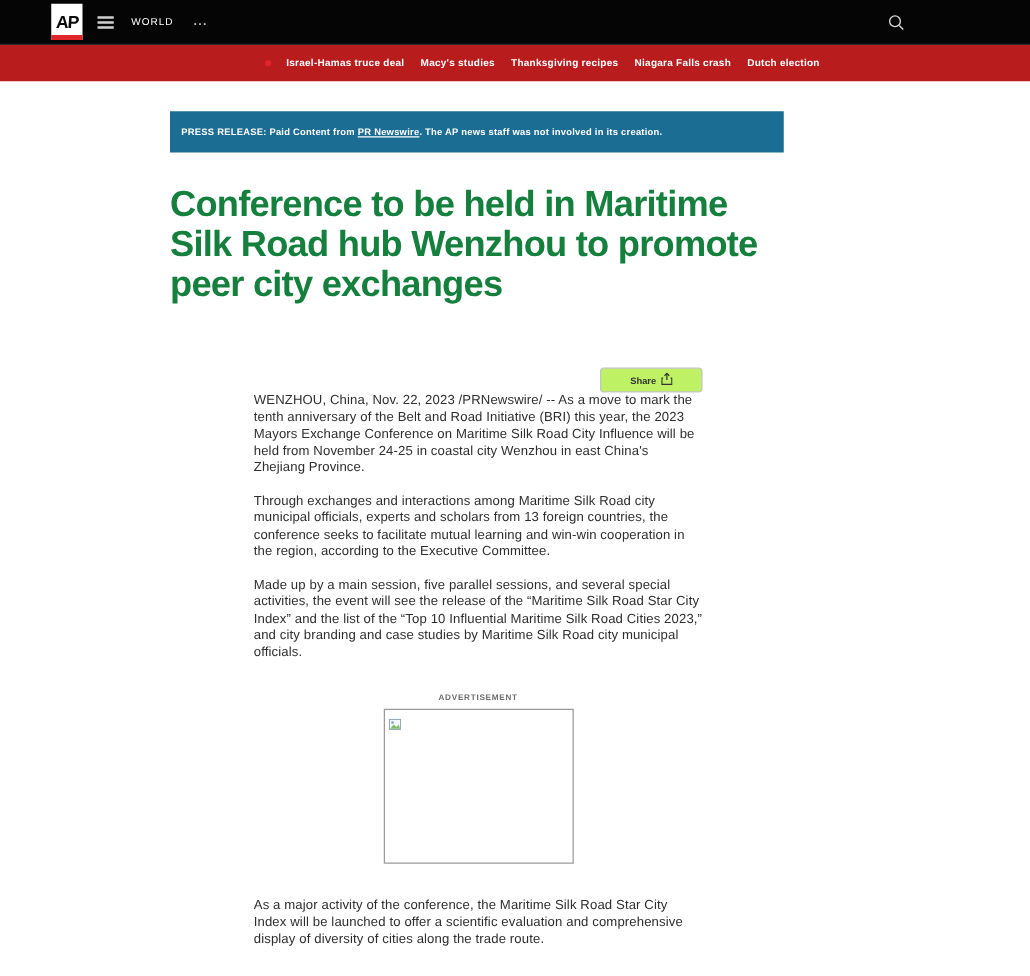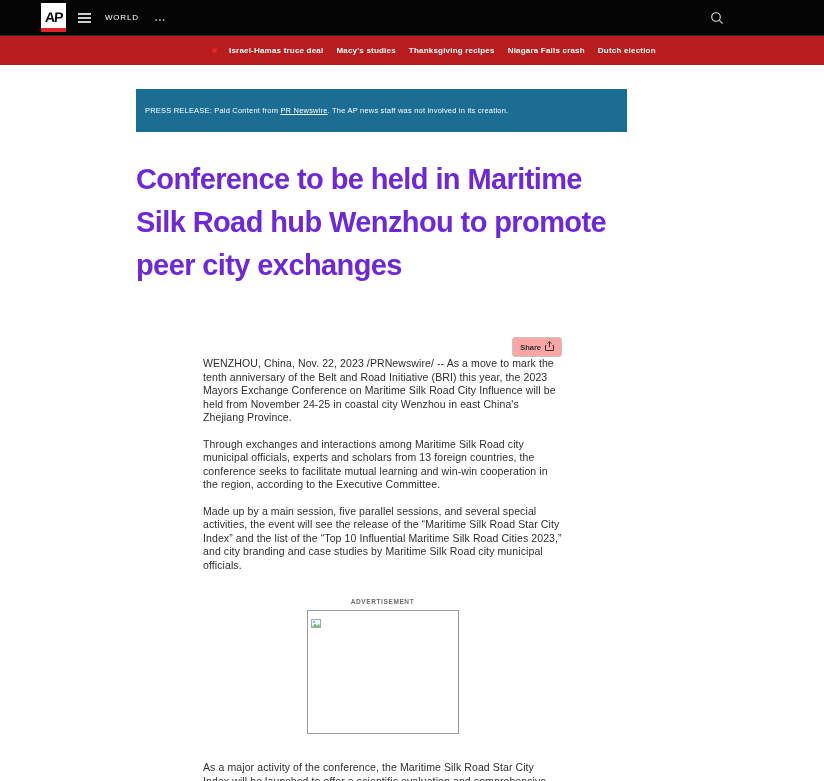--- a/index.html
+++ b/index.html
@@ -40,37 +40,37 @@
   .trend-dot { width:5px; height:5px; border-radius:50%; background:#e0252b; margin-right:12px; }
   .trend-item {
     color:#fff; font-size:8px; font-weight:700; margin-right:13px;
     letter-spacing:.2px; cursor:pointer; white-space:nowrap;
   }
 
   
   .content { padding-left:136px; }
 
   .pr-banner {
-    margin-top:24px; width:491px; height:43px; background:#1b6d93;
-    color:#fff; font-size:7.5px; font-weight:400; display:flex; align-items:center;
+    margin-top:24px; width:491px; height:33px; background:#1b6d93;
+    color:#fff; font-size:7.5px; font-weight:700; display:flex; align-items:center;
     padding-left:9px; letter-spacing:.2px;
   }
   .pr-banner a { color:#fff; text-decoration:underline; cursor:pointer; }
 
   .headline {
-    margin-top:26px; width:500px; color:#6d28d9;
-    font-size:29px; line-height:43px; font-weight:700; letter-spacing:-.6px;
+    margin-top:26px; width:500px; color:#15803d;
+    font-size:29px; line-height:32px; font-weight:700; letter-spacing:-.6px;
   }
 
   .article-col { margin-left:67px; width:359px; }
 
   .share-row { margin-top:50px; display:flex; justify-content:flex-end; }
   .share-btn {
-    display:inline-flex; align-items:center; gap:4px; background:#fca5a5;
-    border:1px solid #c4c4c4; border-radius:3px; padding:3px 7px;
+    display:inline-flex; align-items:center; gap:4px; background:#bef264;
+    border:1px solid #c4c4c4; border-radius:3px; padding:3px 23px;
     font-size:7.5px; font-weight:700; color:#333; cursor:pointer;
     font-family:"Liberation Sans", sans-serif;
   }
 
   .body-text { }
   .body-text p {
     font-size:10.5px; line-height:13.5px; color:#2e2e2e; margin-bottom:13px;
     letter-spacing:.1px;
   }
 

